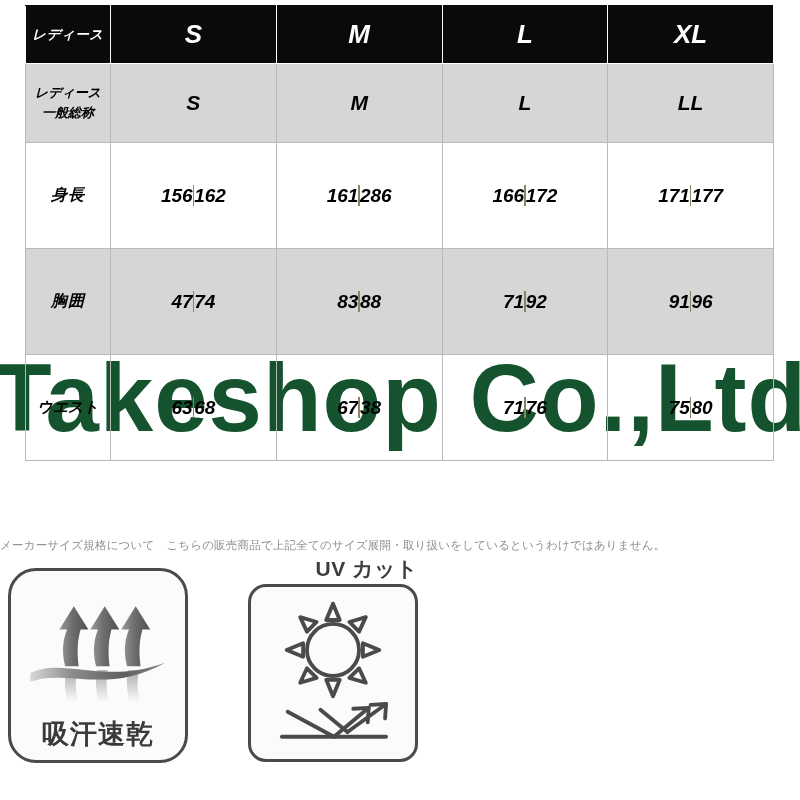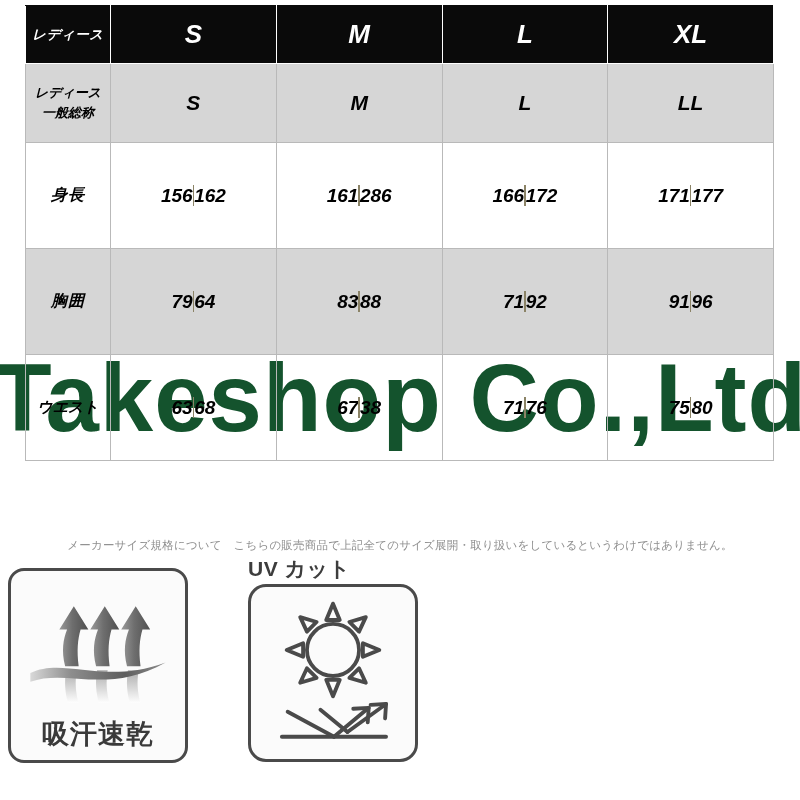--- a/index.html
+++ b/index.html
@@ -138,21 +138,21 @@
     background: transparent;
     letter-spacing: 0.4px;
   }
 
   
   #fine-print {
     position: absolute;
     left: 0;
     top: 538px;
     width: 800px;
-    text-align: center;
+    text-align: left;
     font-size: 11.5px;
     color: #8f8f8f;
     letter-spacing: 0.2px;
     z-index: 2;
     font-family: Liberation Mono, monospace;
   }
 
   
   #badges {
     position: absolute;
@@ -173,36 +173,36 @@
   }
   #badge-uv {
     left: 240px;
     top: 0px;
     width: 170px;
     height: 210px;
   }
   .badge-box {
     box-sizing: border-box;
     border: 3px solid #4a4a4a;
-    border-radius: 16px;
+    border-radius: 28px;
     background: #fbfbfb;
     width: 100%;
     height: 100%;
     position: relative;
     overflow: hidden;
   }
   #badge-uv .badge-box {
     height: 178px;
     border-radius: 18px;
   }
   .badge-title-above {
     font-size: 21px;
     font-weight: 700;
     color: #3d3d3d;
-    text-align: left;
+    text-align: right;
     letter-spacing: 0.5px;
     margin-bottom: 5px;
     line-height: 1;
   }
   .badge-caption {
     position: absolute;
     left: 0;
     bottom: 12px;
     width: 100%;
     text-align: center;
@@ -283,23 +283,23 @@
             <span class="dash"></span>
             <span class="num">177</span>
           </div>
         </td>
       </tr>
 
       <tr class="meas-row shaded">
         <td class="meas-label">胸囲</td>
         <td>
           <div class="range">
-            <span class="num">79</span>
-            <span class="dash"></span>
-            <span class="num">64</span>
+            <span class="num">47</span>
+            <span class="dash"></span>
+            <span class="num">74</span>
           </div>
         </td>
         <td>
           <div class="range">
             <span class="num">83</span>
             <span class="dash"></span>
             <span class="num">88</span>
           </div>
         </td>
         <td>

